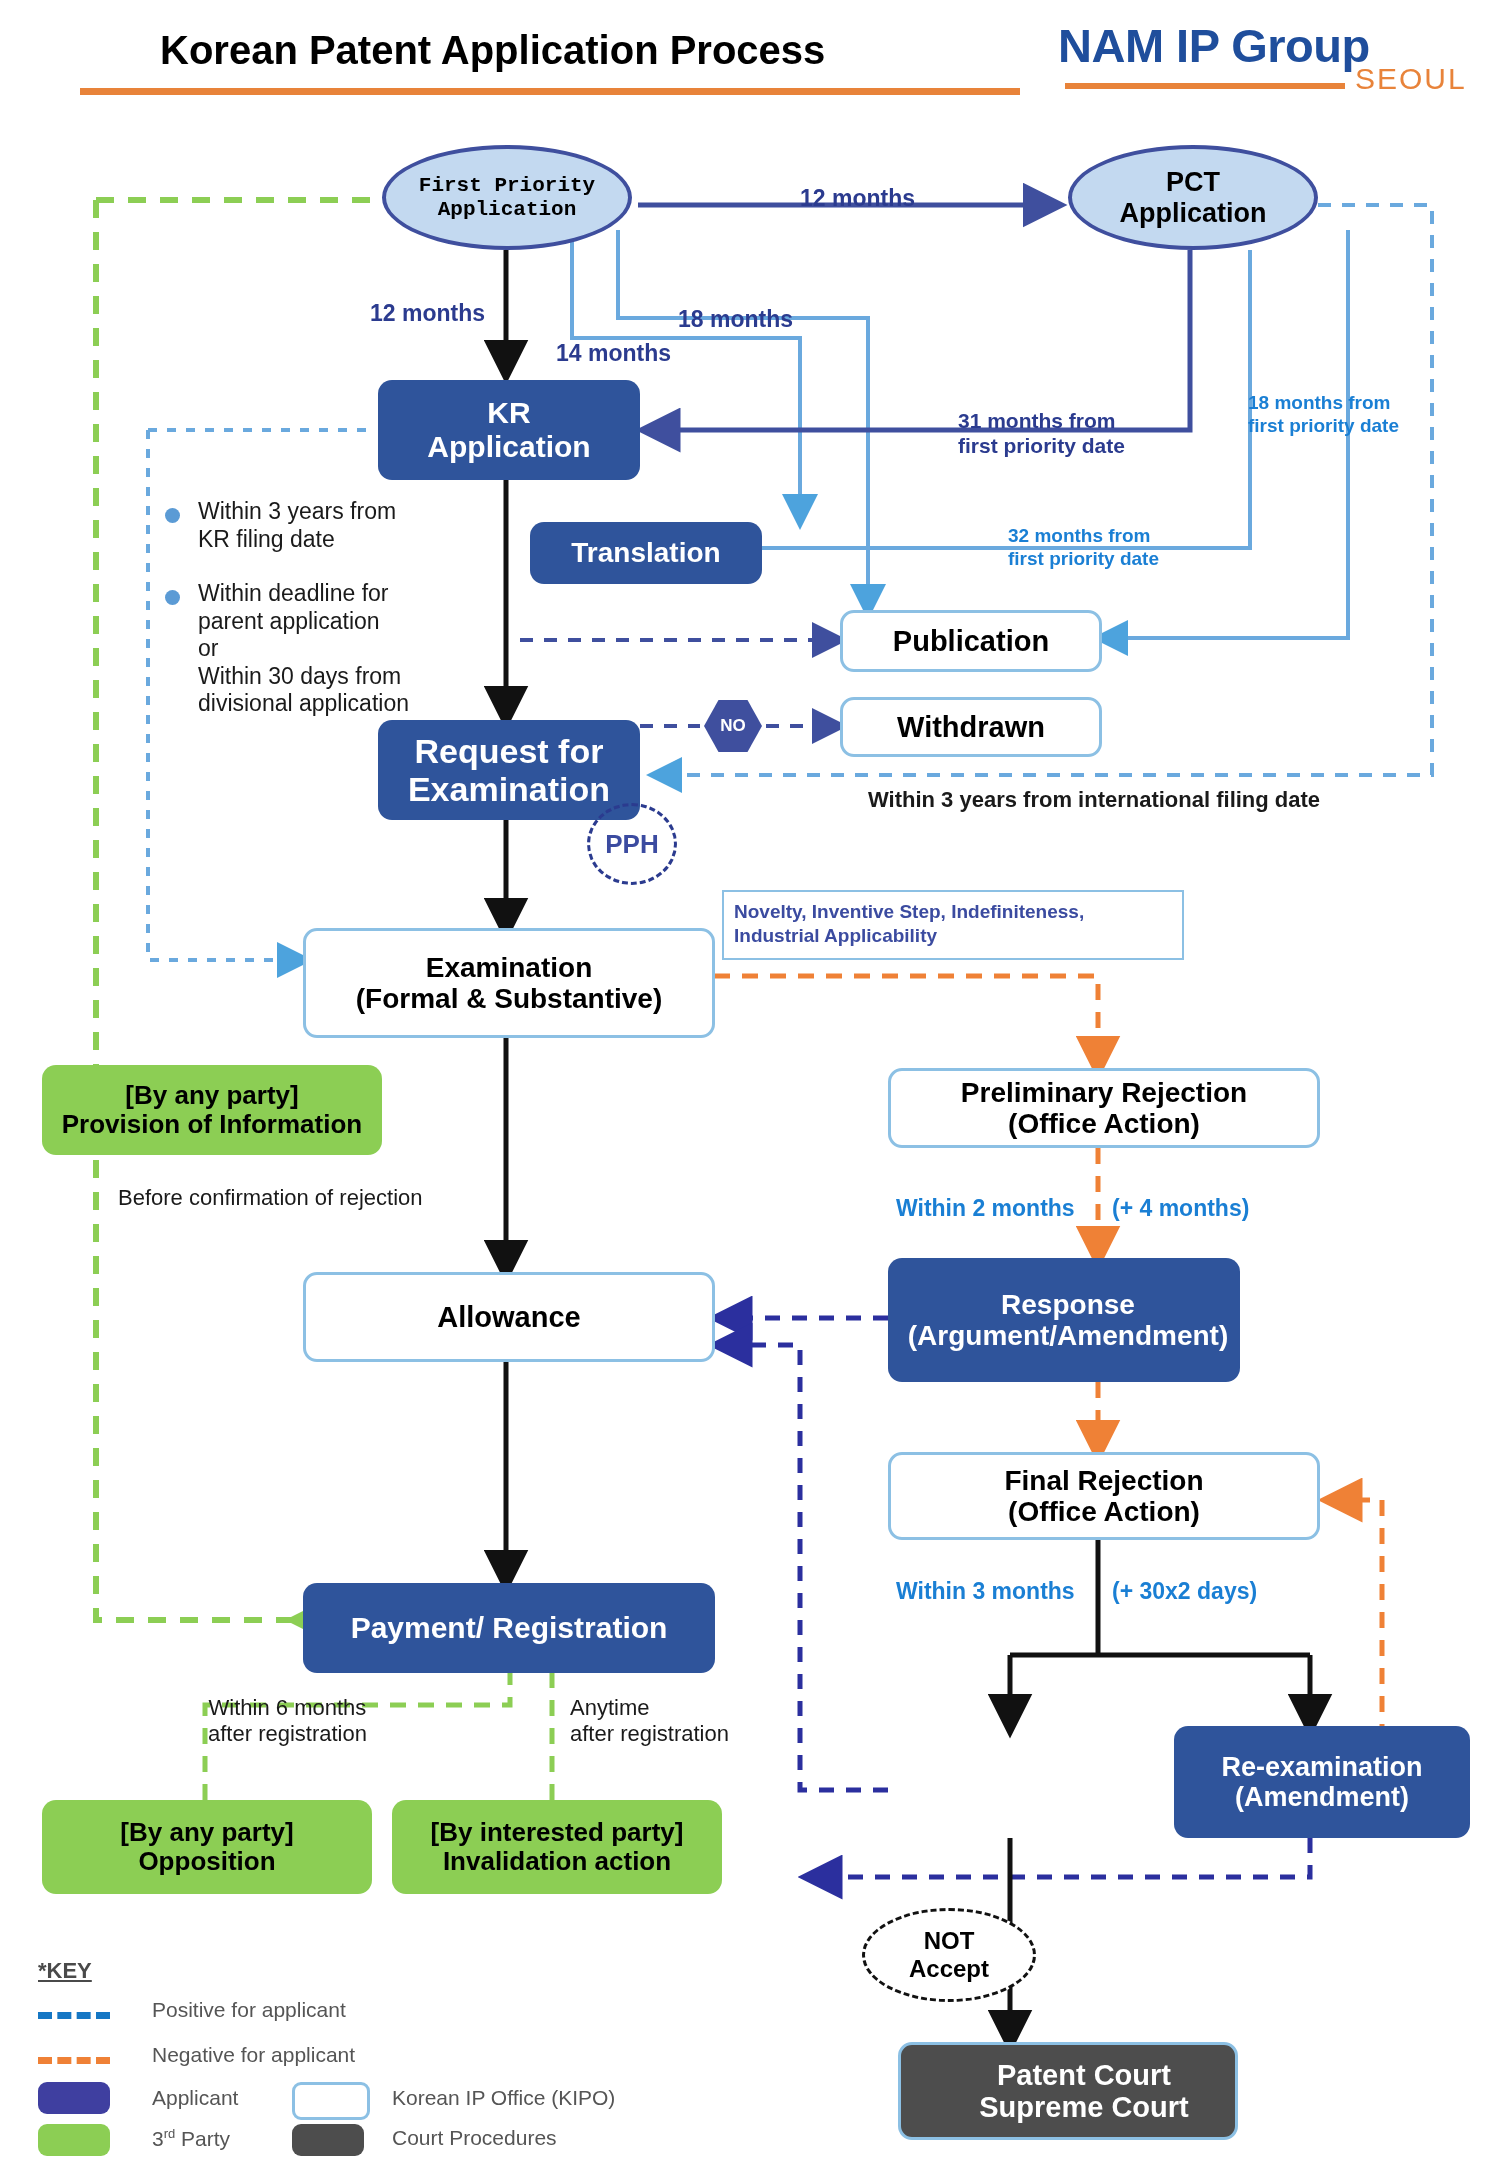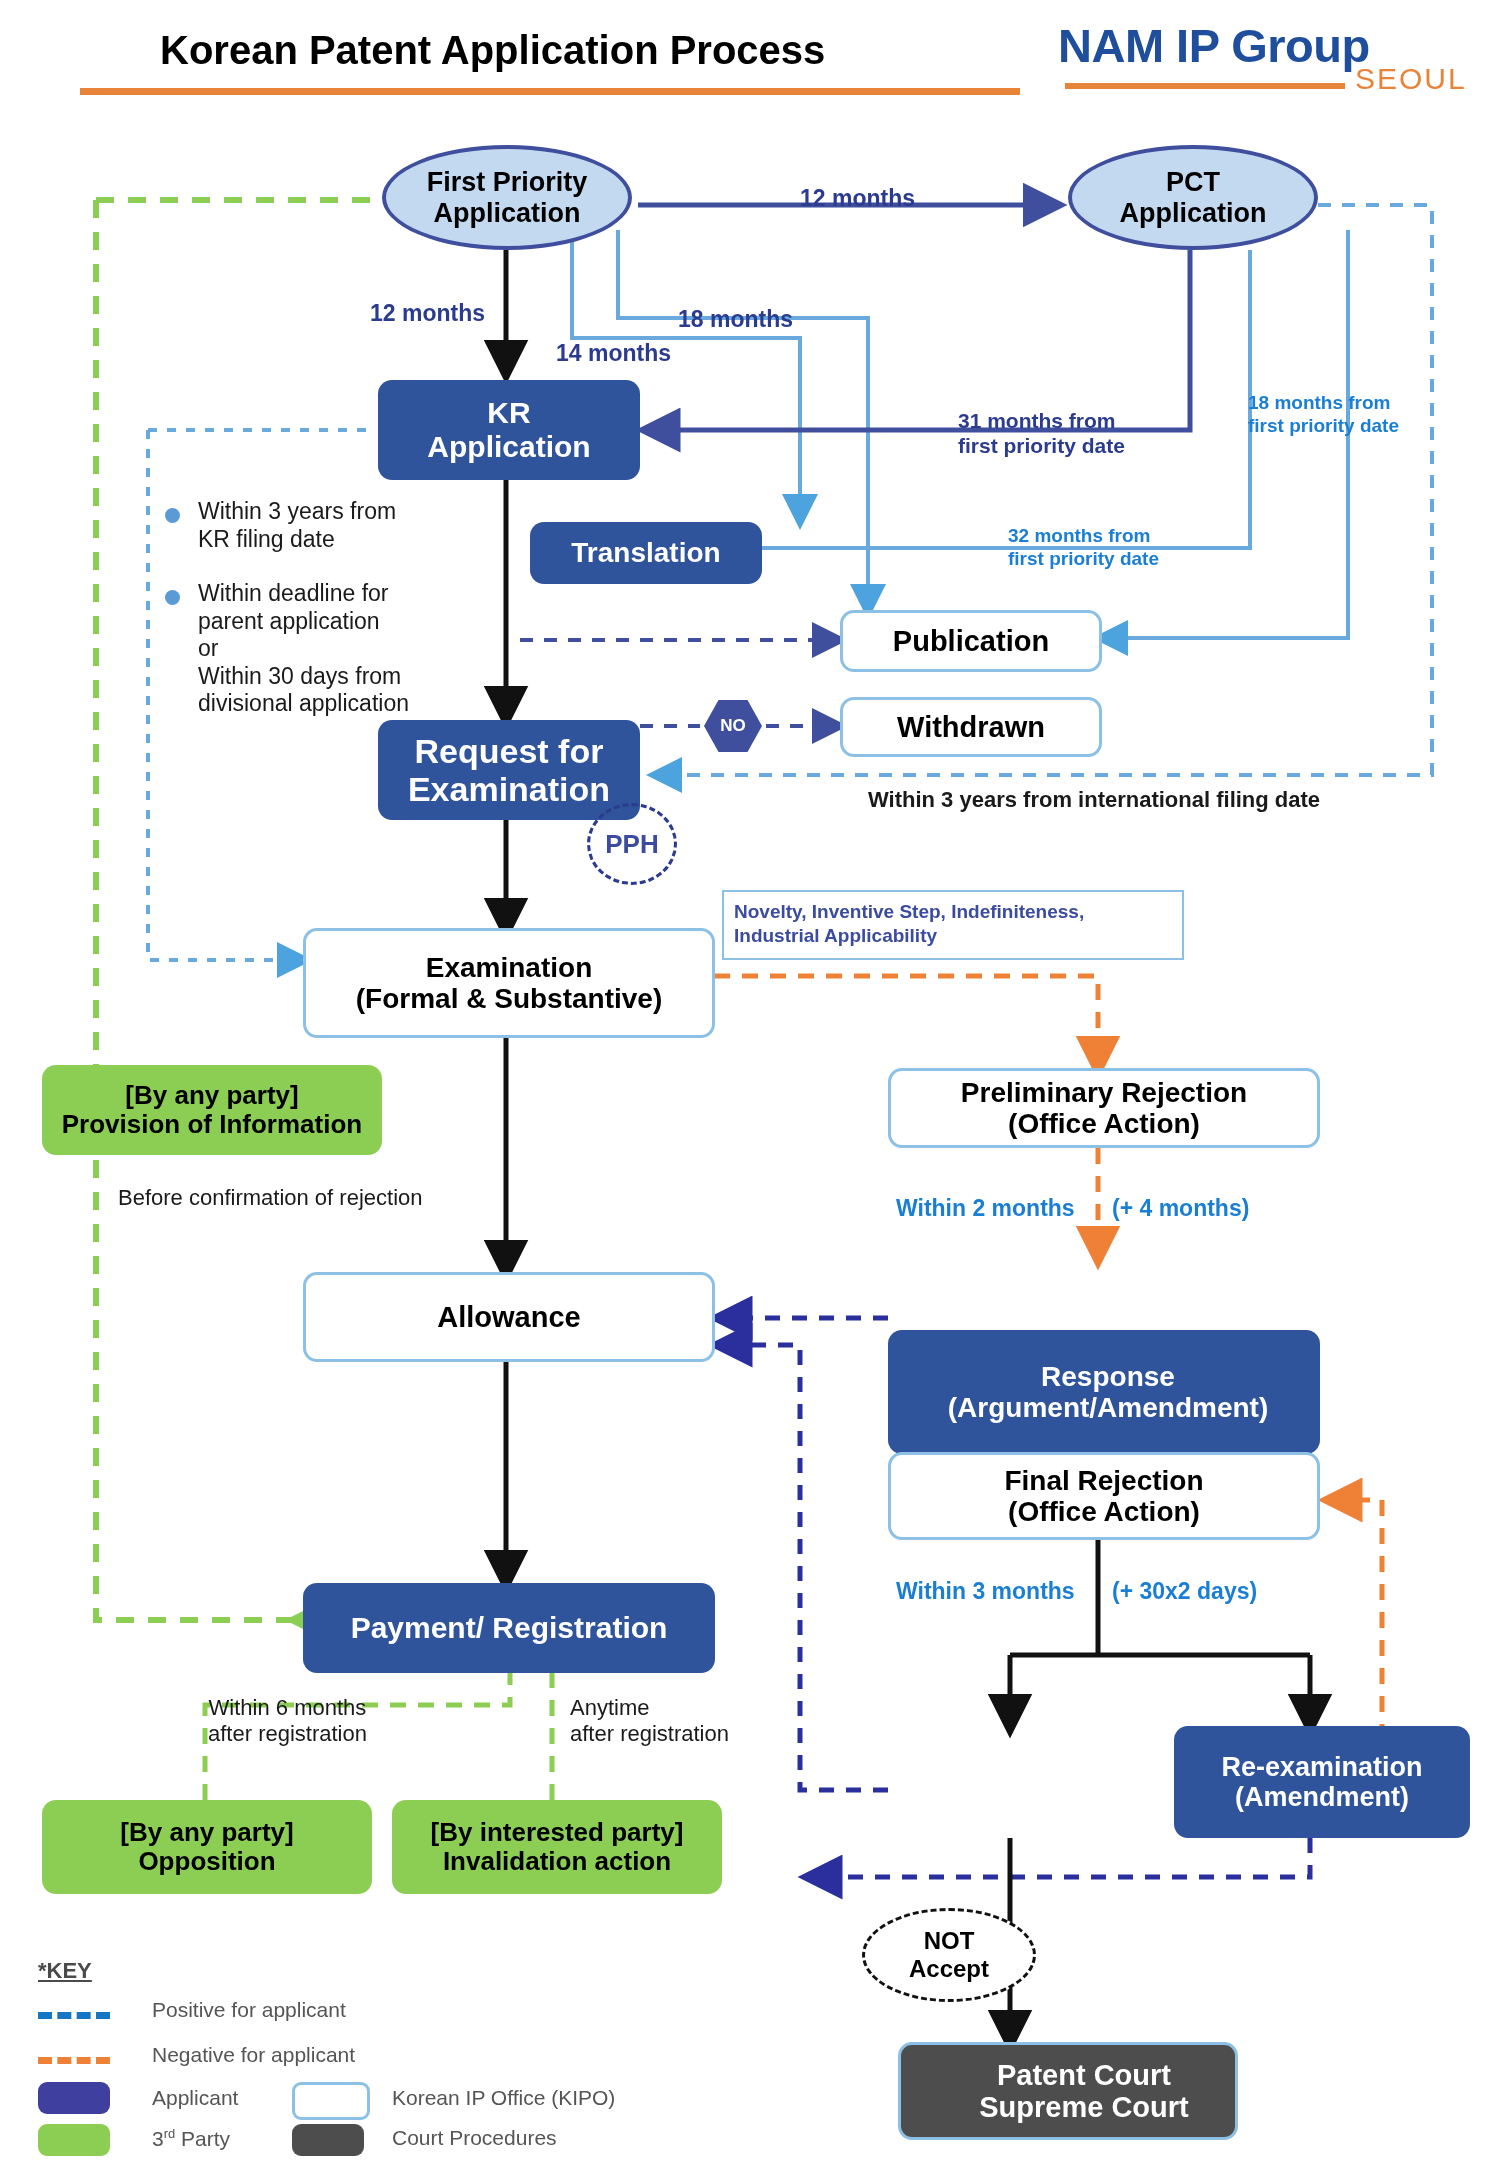--- a/index.html
+++ b/index.html
@@ -128,21 +128,21 @@
     <path d="M1310,1655 L1310,1726" fill="none" stroke="#111" stroke-width="5" marker-end="url(#ar-black)"></path>
 
     <path d="M1010,1838 L1010,2042" fill="none" stroke="#111" stroke-width="5" marker-end="url(#ar-black)"></path>
 
     <path d="M205,1810 L205,1810" fill="none" stroke="#8cce54" stroke-width="5"></path>
     <path d="M205,1800 L205,1705 L510,1705 L510,1625" fill="none" stroke="#8cce54" stroke-width="5" stroke-dasharray="16,12" marker-end="url(#ar-green)"></path>
 
     <path d="M552,1800 L552,1625" fill="none" stroke="#8cce54" stroke-width="5" stroke-dasharray="16,12" marker-end="url(#ar-green)"></path>
   </svg>
 
-  <div class="node n-oval" style="left:382px;top:145px;width:250px;height:105px;font-size:27px;white-space:pre-line;">First Priority
+  <div class="node n-oval" style="left:382px;top:145px;width:250px;height:105px;font-size:21px;white-space:pre-line;font-family:Liberation Mono, monospace;">First Priority
 Application</div>
 
   <div class="node n-oval" style="left:1068px;top:145px;width:250px;height:105px;font-size:27px;white-space:pre-line;">PCT
 Application</div>
 
   <div class="node n-applicant" style="left:378px;top:380px;width:262px;height:100px;font-size:30px;white-space:pre-line;">KR
 Application</div>
 
   <div class="node n-applicant" style="left:530px;top:522px;width:232px;height:62px;font-size:28px;">Translation</div>
 
@@ -172,21 +172,21 @@
 
   <div class="node n-third" style="left:42px;top:1800px;width:330px;height:94px;font-size:26px;white-space:pre-line;">[By any party]
 Opposition</div>
 
   <div class="node n-third" style="left:392px;top:1800px;width:330px;height:94px;font-size:26px;white-space:pre-line;">[By interested party]
 Invalidation action</div>
 
   <div class="node n-kipo" style="left:888px;top:1068px;width:432px;height:80px;font-size:28px;white-space:pre-line;">Preliminary Rejection
 (Office Action)</div>
 
-  <div class="node n-applicant" style="left:888px;top:1330px;width:432px;height:124px;font-size:28px;white-space:pre-line;padding-left:8px;">Response
+  <div class="node n-applicant" style="left:888px;top:1258px;width:352px;height:124px;font-size:28px;white-space:pre-line;padding-left:8px;">Response
 (Argument/Amendment)</div>
 
   <div class="node n-kipo" style="left:888px;top:1452px;width:432px;height:88px;font-size:28px;white-space:pre-line;">Final Rejection
 (Office Action)</div>
 
 
   <div class="node n-applicant" style="left:1174px;top:1726px;width:296px;height:112px;font-size:27px;white-space:pre-line;">Re-examination
 (Amendment)</div>
 
   <div class="notaccept" style="left:862px;top:1908px;width:168px;height:88px;font-size:24px;white-space:pre-line;">NOT

